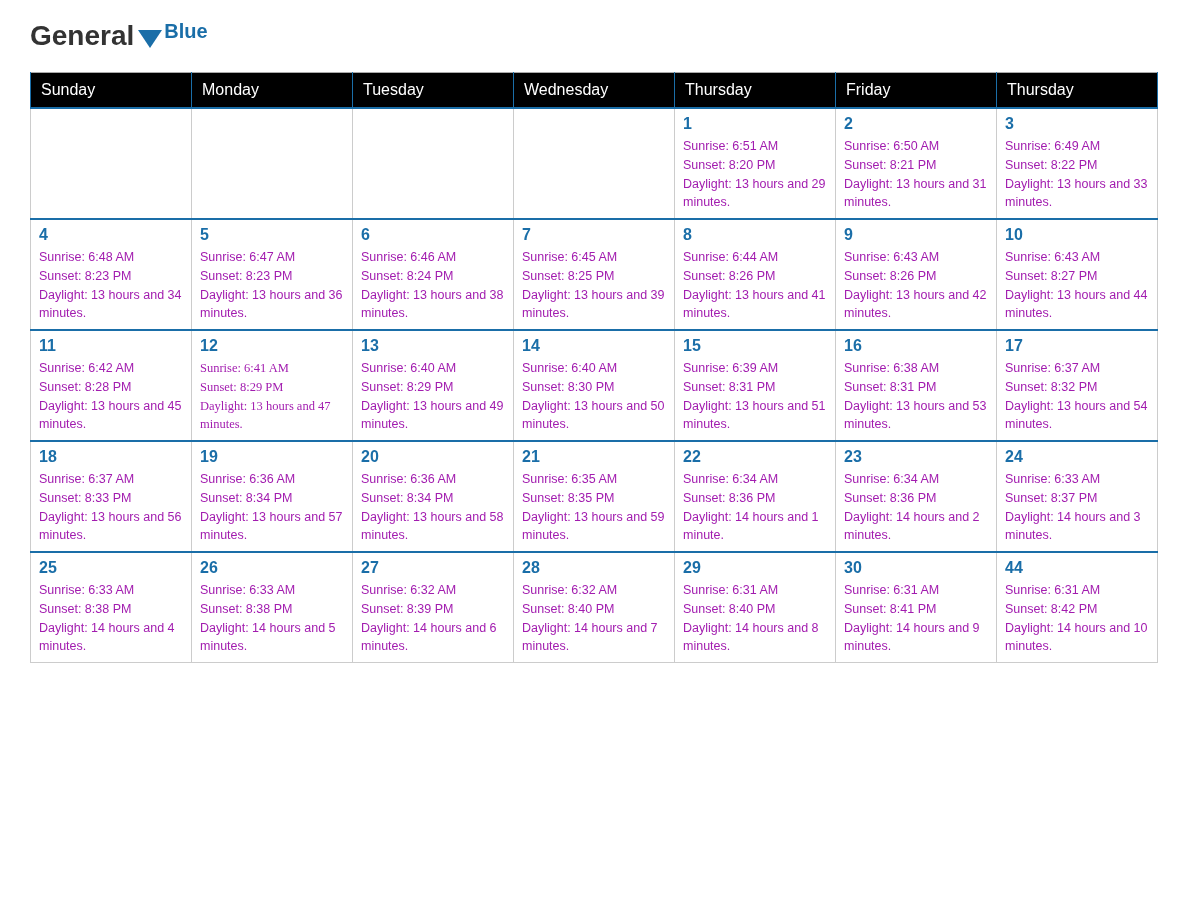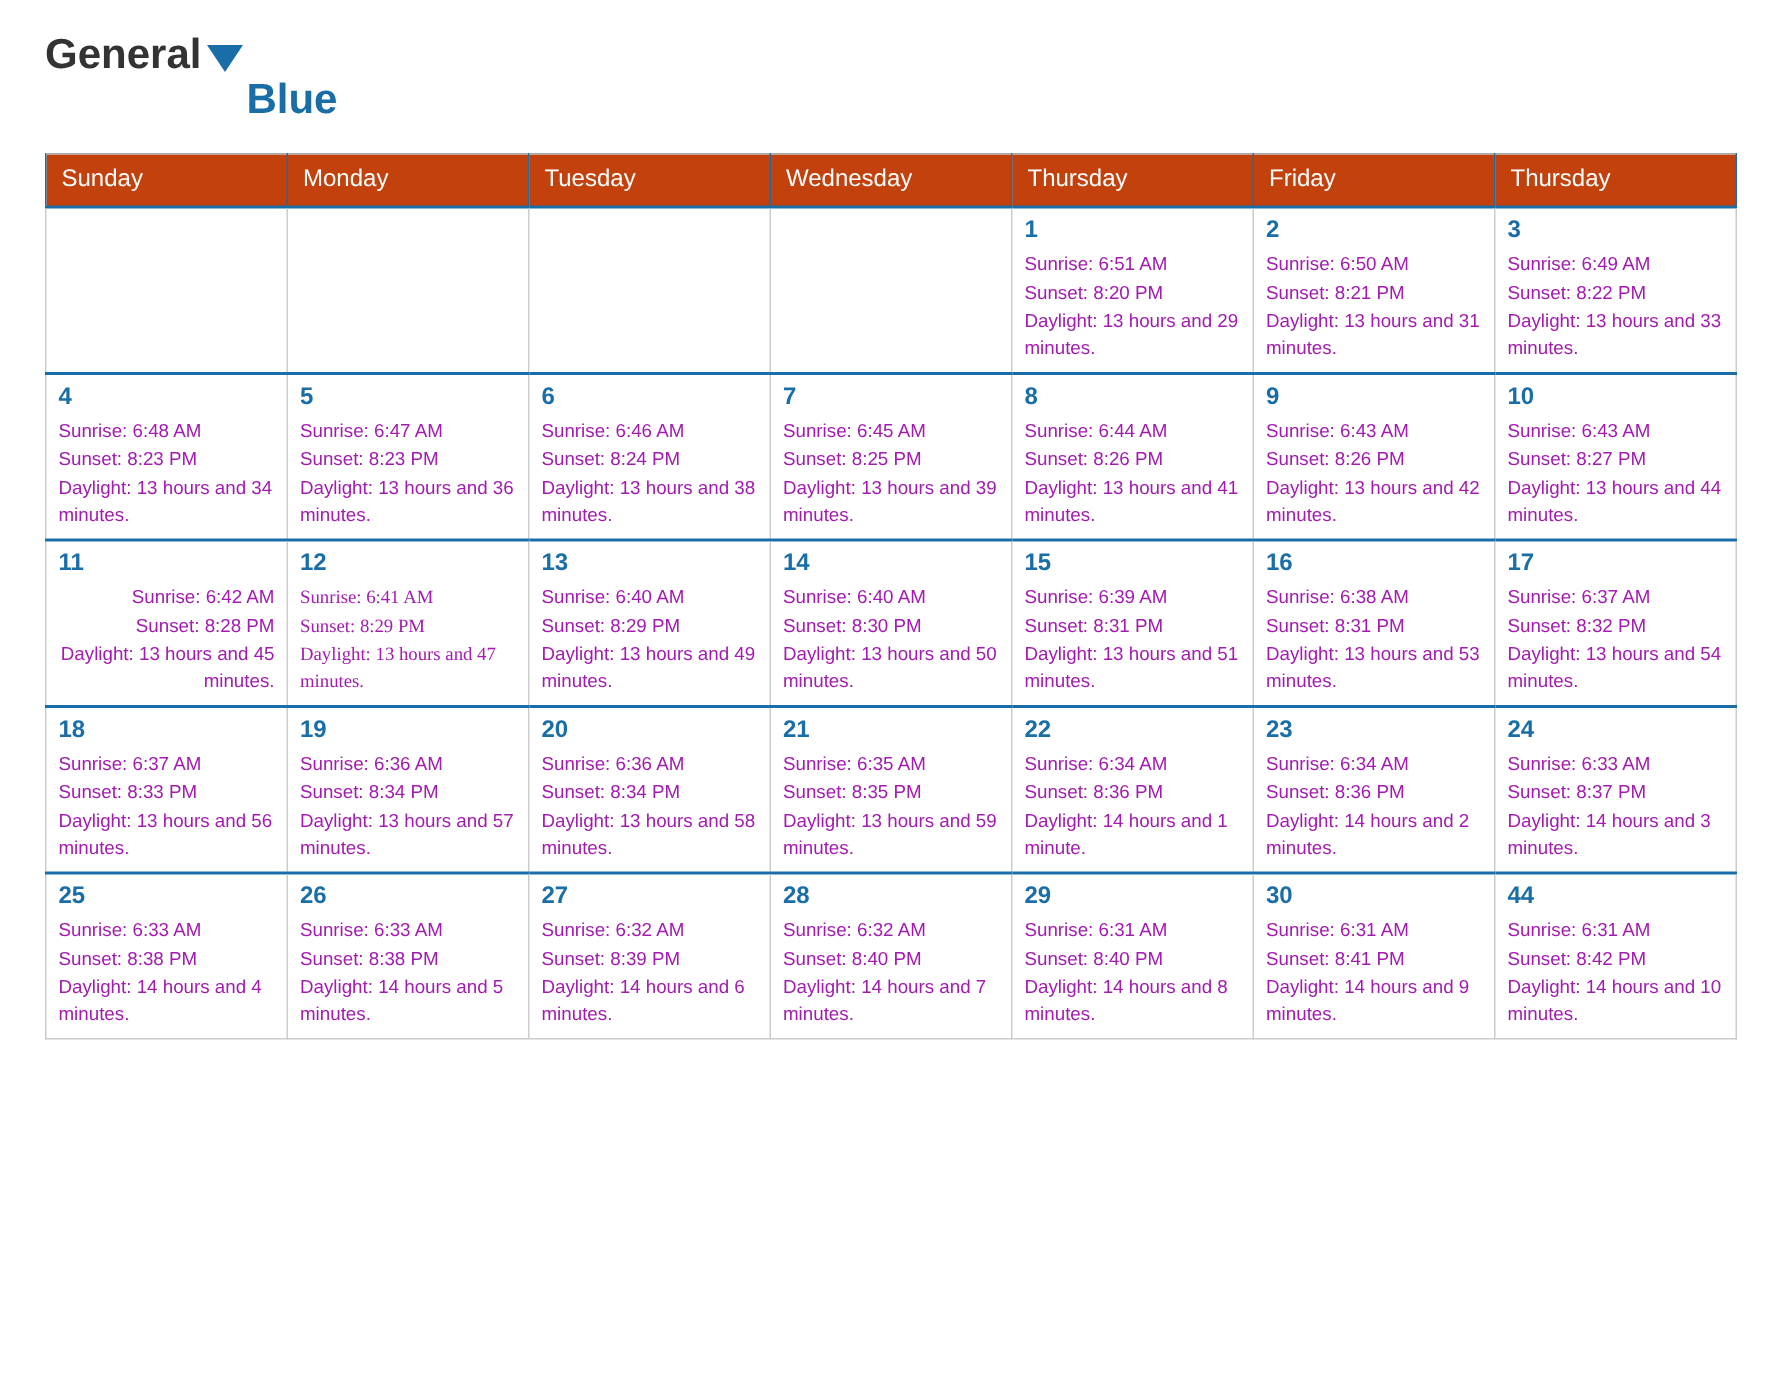--- a/index.html
+++ b/index.html
@@ -33,25 +33,24 @@
     .logo-arrow {
       width: 0;
       height: 0;
       border-left: 12px solid transparent;
       border-right: 12px solid transparent;
       border-top: 18px solid #1a6ea8;
       margin-left: 4px;
       margin-top: 6px;
     }
     .logo-blue {
-      font-size: 28px;
+      font-size: 20px;
       font-weight: bold;
       color: #1a6ea8;
       margin-left: 2px;
-      margin-top: 30px;
     }
     .header-right {
       text-align: right;
     }
     .month-title {
       font-size: 52px;
       font-weight: bold;
       color: #333;
       line-height: 1;
     }
@@ -59,21 +58,21 @@
       font-size: 20px;
       color: #555;
       margin-top: 6px;
     }
     .calendar {
       width: 100%;
       border-collapse: collapse;
       border: 1px solid #aaa;
     }
     .calendar th {
-      background-color: #c2410c;
+      background-color: #000000;
       color: #fff;
       text-align: left;
       padding: 8px 10px;
       font-size: 16px;
       font-weight: normal;
       border: 1px solid #1a6ea8;
     }
     .calendar td {
       vertical-align: top;
       padding: 6px 8px;
@@ -197,21 +196,21 @@
         <td>
           <span class="day-num">10</span>
           <div class="day-info" style="white-space: pre-line;">Sunrise: 6:43 AM
 Sunset: 8:27 PM
 Daylight: 13 hours and 44 minutes.</div>
         </td>
       </tr>
       <tr>
         <td>
           <span class="day-num">11</span>
-          <div class="day-info" style="white-space: pre-line; text-align: right;">Sunrise: 6:42 AM
+          <div class="day-info" style="white-space: pre-line;">Sunrise: 6:42 AM
 Sunset: 8:28 PM
 Daylight: 13 hours and 45 minutes.</div>
         </td>
         <td>
           <span class="day-num">12</span>
           <div class="day-info" style="white-space: pre-line; font-family: Liberation Serif, serif;">Sunrise: 6:41 AM
 Sunset: 8:29 PM
 Daylight: 13 hours and 47 minutes.</div>
         </td>
         <td>

